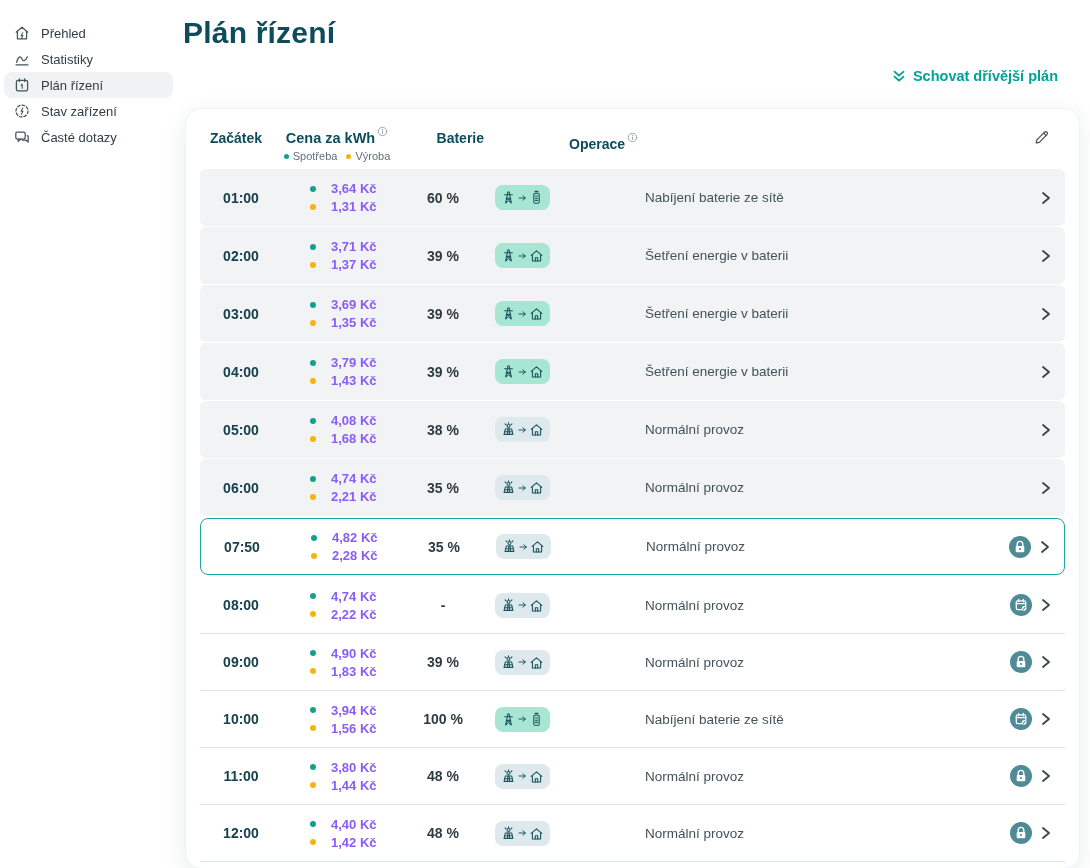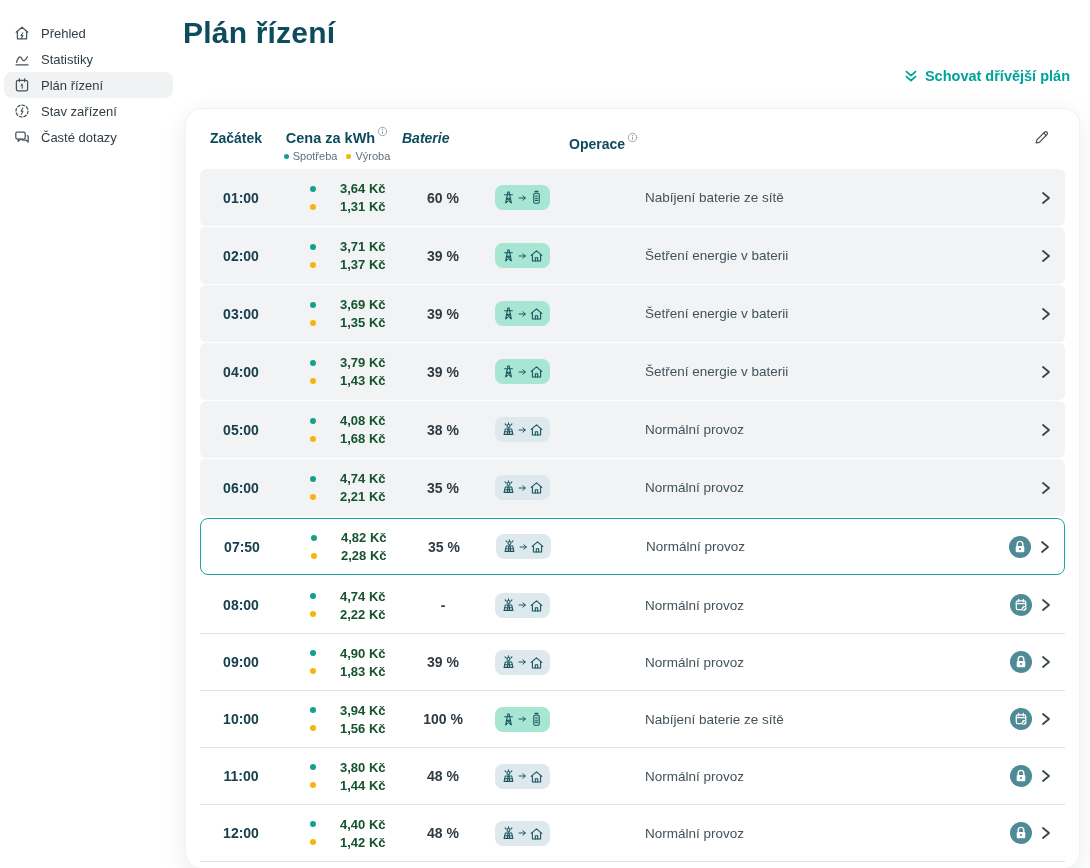--- a/index.html
+++ b/index.html
@@ -22,50 +22,50 @@
   .sidebar{position:absolute;left:0;top:0;width:177px;padding-top:20px;}
   .nav-item{display:flex;align-items:center;gap:11px;height:26px;margin:0 4px;padding:0 8px 0 10px;
     border-radius:8px;font-size:13px;color:#2f3d45;cursor:pointer;}
   .nav-item.active{background:#f0f2f3;}
   .nav-icon{color:#45535a;display:flex;align-items:center;}
   .nav-item svg *{stroke-width:1.25px;}
 
   
   .main{position:absolute;left:183px;top:0;right:0;}
   .page-title{margin:16px 0 0;font-size:30px;font-weight:700;color:var(--title);letter-spacing:.2px;}
-  .link-row{display:flex;justify-content:flex-end;padding-right:20px;margin-top:18px;}
+  .link-row{display:flex;justify-content:flex-end;padding-right:32px;margin-top:18px;}
   .hide-link{display:flex;align-items:center;gap:7px;color:var(--accent);font-size:14.5px;font-weight:600;cursor:pointer;}
   .hide-link svg *{stroke-width:1.8px;}
 
   
   .card{margin:24px 10px 0 2px;background:#fff;border:1px solid #eef2f4;border-radius:16px;
     box-shadow:0 6px 24px rgba(23,58,70,.09);padding:14px 14px 6px;}
 
   .thead{display:flex;align-items:flex-start;height:46px;}
   .th{font-weight:700;font-size:14px;color:var(--title);}
   .th-start{width:72px;text-align:center;padding-top:7px;}
   .th-price{width:130px;text-align:center;}
   .th-price .lbl{font-size:14.5px;}
   .sup-info{display:inline-block;color:#98a2a8;vertical-align:6px;margin-left:2px;cursor:pointer;}
   .legend{font-size:11px;color:var(--muted);margin-top:3px;display:flex;justify-content:center;gap:9px;align-items:flex-start;}
   .legend-item{display:flex;align-items:center;gap:4px;}
   .ldot{width:5px;height:5px;border-radius:50%;}
   .ldot.c{background:var(--consumption);} .ldot.p{background:var(--production);}
-  .th-battery{width:82px;text-align:left;padding-top:7px;font-style:italic;}
+  .th-battery{width:82px;text-align:right;padding-top:7px;}
   .th-op{flex:1;padding-left:85px;padding-top:7px;}
   .th-edit{margin-left:auto;padding:5px 14px 0 0;color:#3f4c52;cursor:pointer;}
 
   
   .row{display:flex;align-items:center;height:57px;cursor:pointer;}
   .row.past{background:var(--row-past);border-radius:6px;margin-bottom:1px;}
   .row.current{border:1.5px solid var(--current-border);border-radius:8px;margin:2px 0;background:#fff;}
   .row.future{border-bottom:1px solid var(--divider);}
   .cell-time{width:72px;text-align:center;font-size:14px;font-weight:700;color:#16404e;padding-left:10px;}
   .cell-price{width:130px;padding-left:38px;display:flex;flex-direction:column;gap:3px;}
-  .price-line{display:flex;align-items:center;gap:24px;font-size:13px;font-weight:700;color:#14532d;}
+  .price-line{display:flex;align-items:center;gap:15px;font-size:13px;font-weight:700;color:#8b5cf6;}
   .dot{width:6px;height:6px;border-radius:50%;flex:0 0 6px;}
   .dot.c{background:var(--consumption);} .dot.p{background:var(--production);}
   .cell-battery{width:82px;text-align:center;font-size:14px;font-weight:700;color:#2e3b43;}
   .cell-badge{width:76px;display:flex;justify-content:center;}
   .flow-badge{display:inline-flex;align-items:center;gap:2px;padding:5px 6px;border-radius:8px;color:var(--badge-icon);}
   .flow-badge svg *{stroke-width:1.1px;}
   .flow-badge.green{background:var(--badge-green);}
   .flow-badge.gray{background:var(--badge-gray);}
   .cell-op{flex:1;padding-left:85px;font-size:13.5px;color:#42525a;}
   .cell-right{display:flex;align-items:center;gap:9px;margin-left:auto;padding-right:14px;}

